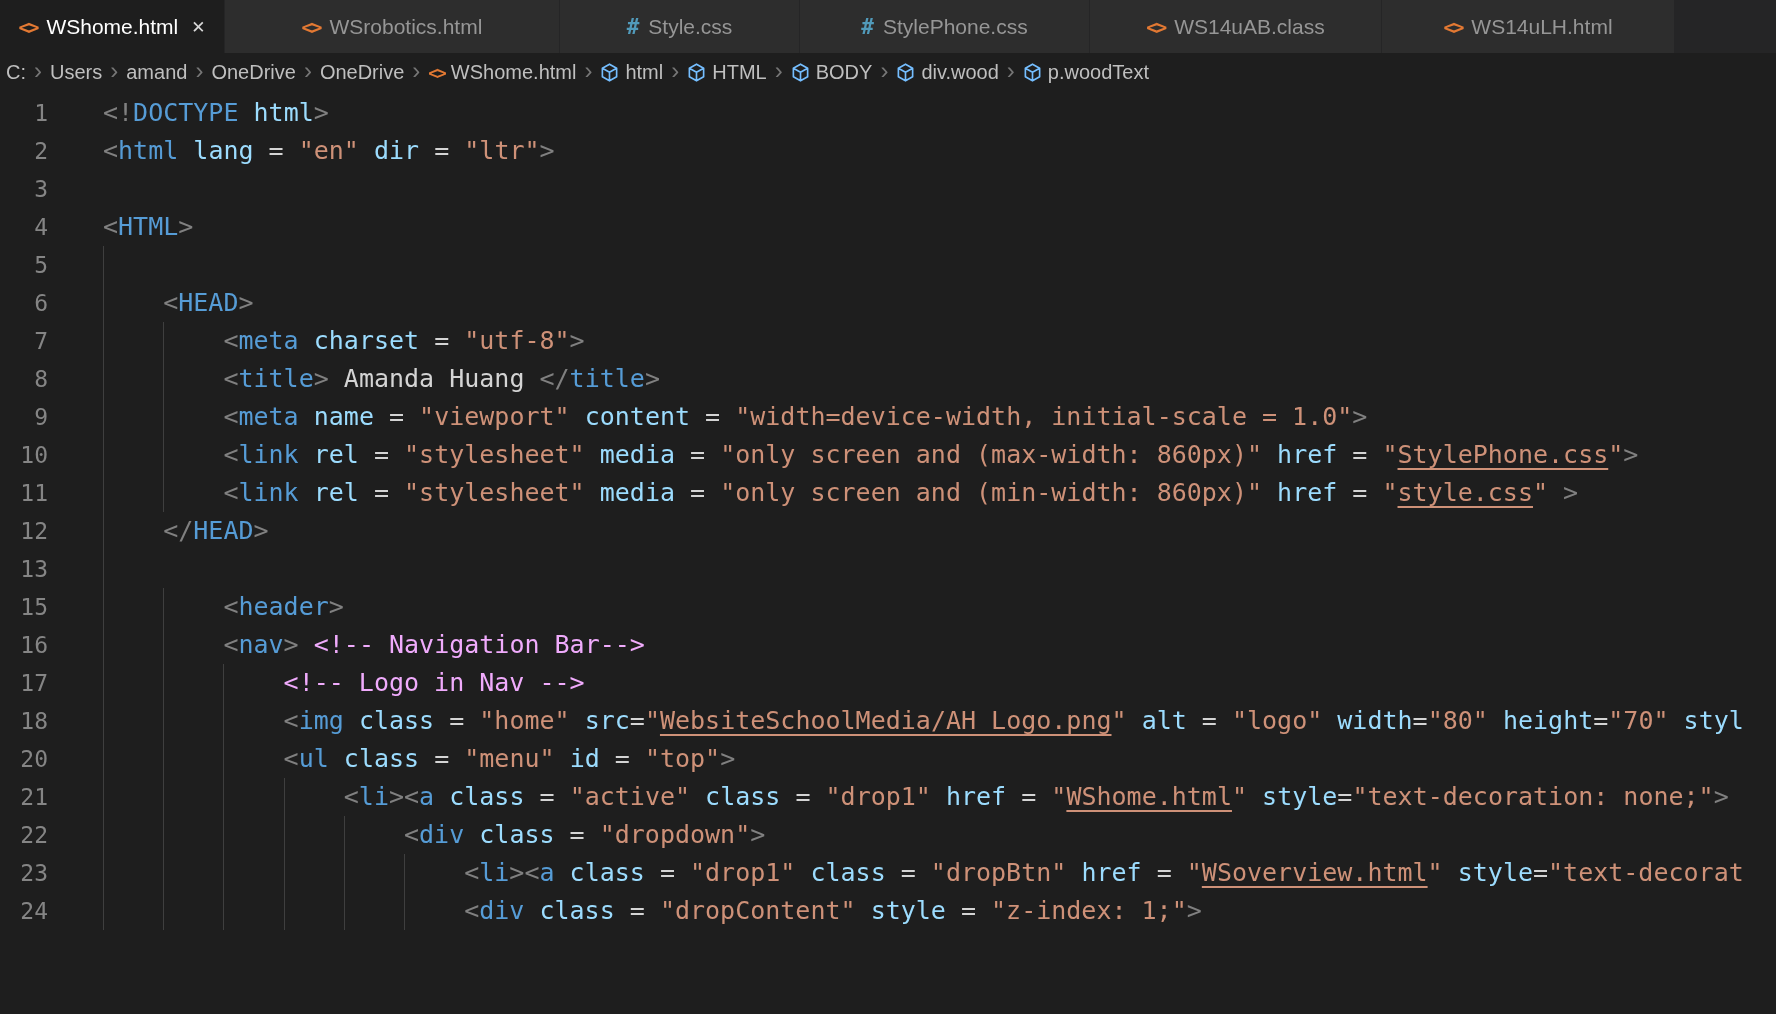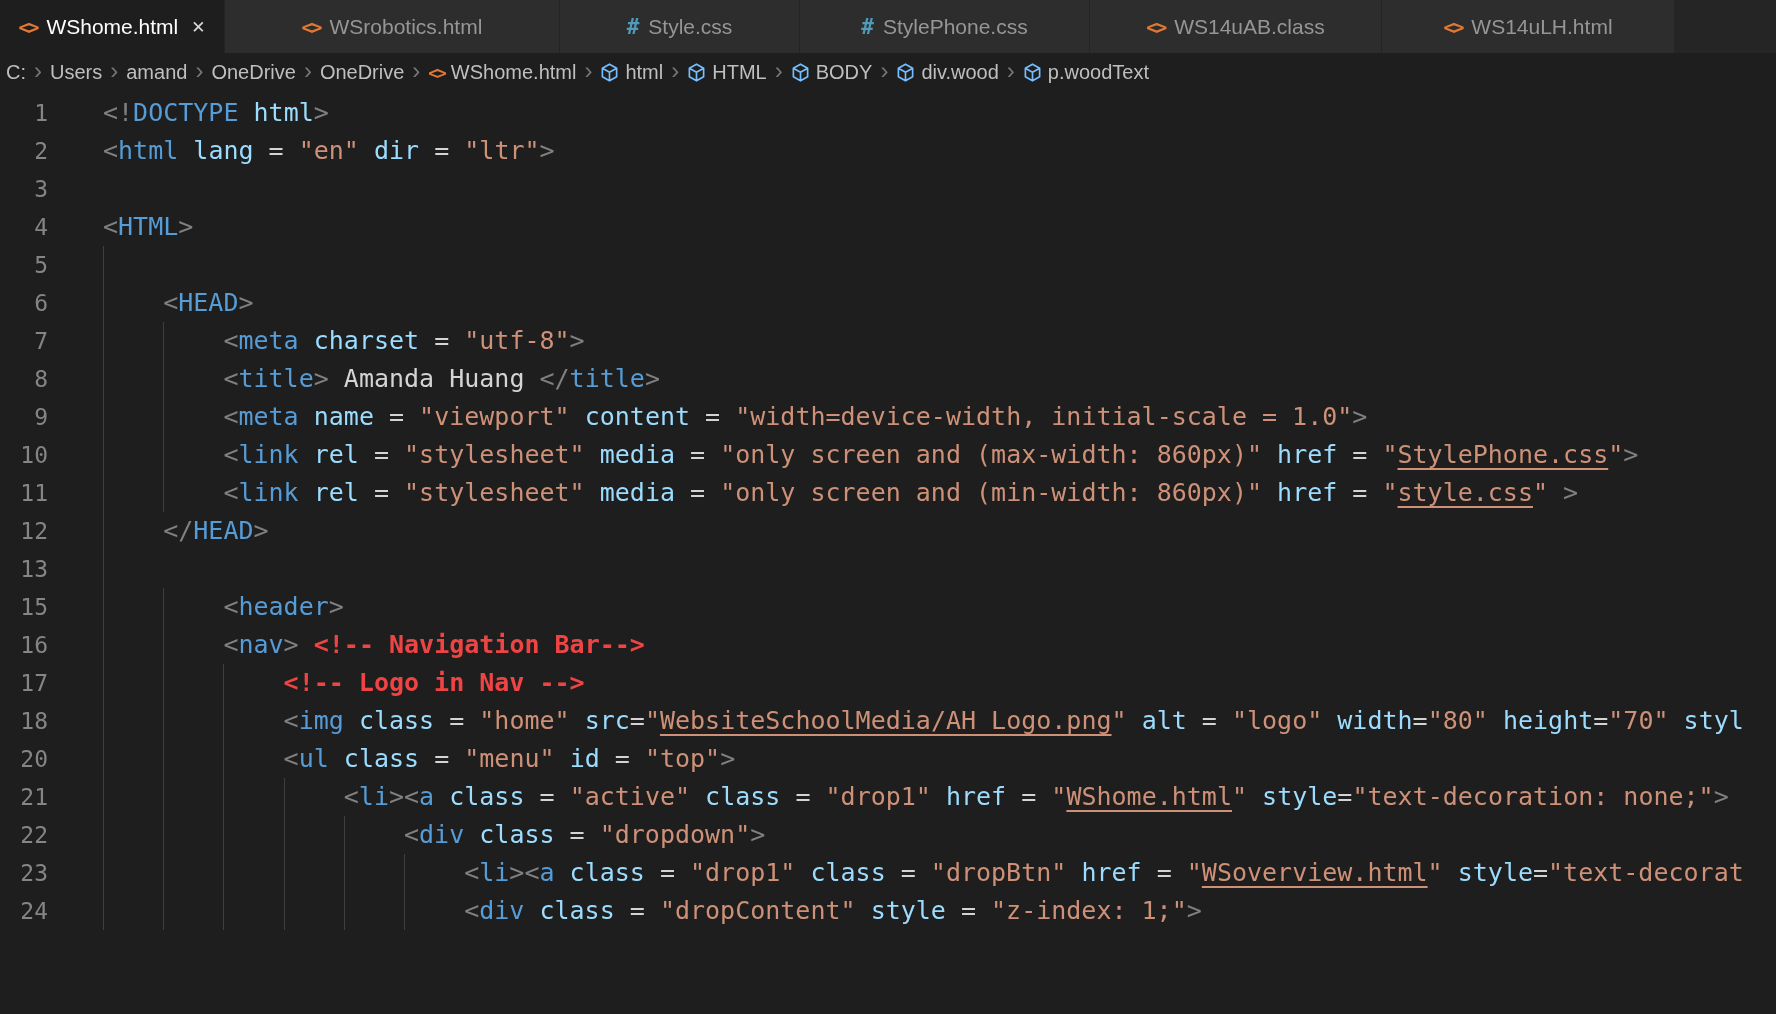--- a/index.html
+++ b/index.html
@@ -52,21 +52,21 @@
   }
   .ind {
     display: inline-block; height: 38px; vertical-align: bottom;
     background-image: repeating-linear-gradient(90deg, #3f3f3f 0, #3f3f3f 1px, transparent 1px, transparent 60.2px);
   }
   .tk-pu { color: #808080; }
   .tk-kw { color: #569CD6; }
   .tk-at { color: #9CDCFE; }
   .tk-st { color: #CE9178; }
   .tk-tx { color: #D4D4D4; }
-  .tk-cm { color: #ef4444; font-weight: bold; }
+  .tk-cm { color: #f0abfc; }
   .tk-lk { color: #CE9178; text-decoration: underline; text-decoration-thickness: 2px; text-underline-offset: 5px; }
 </style>
 </head>
 <body>
 
 <div>
   <div class="tabbar">
     <span id="tabs-holder"><div class="tab active">
           <span class="fic html">&lt;&gt;</span>
           <span class="tab-label">WShome.html</span>

